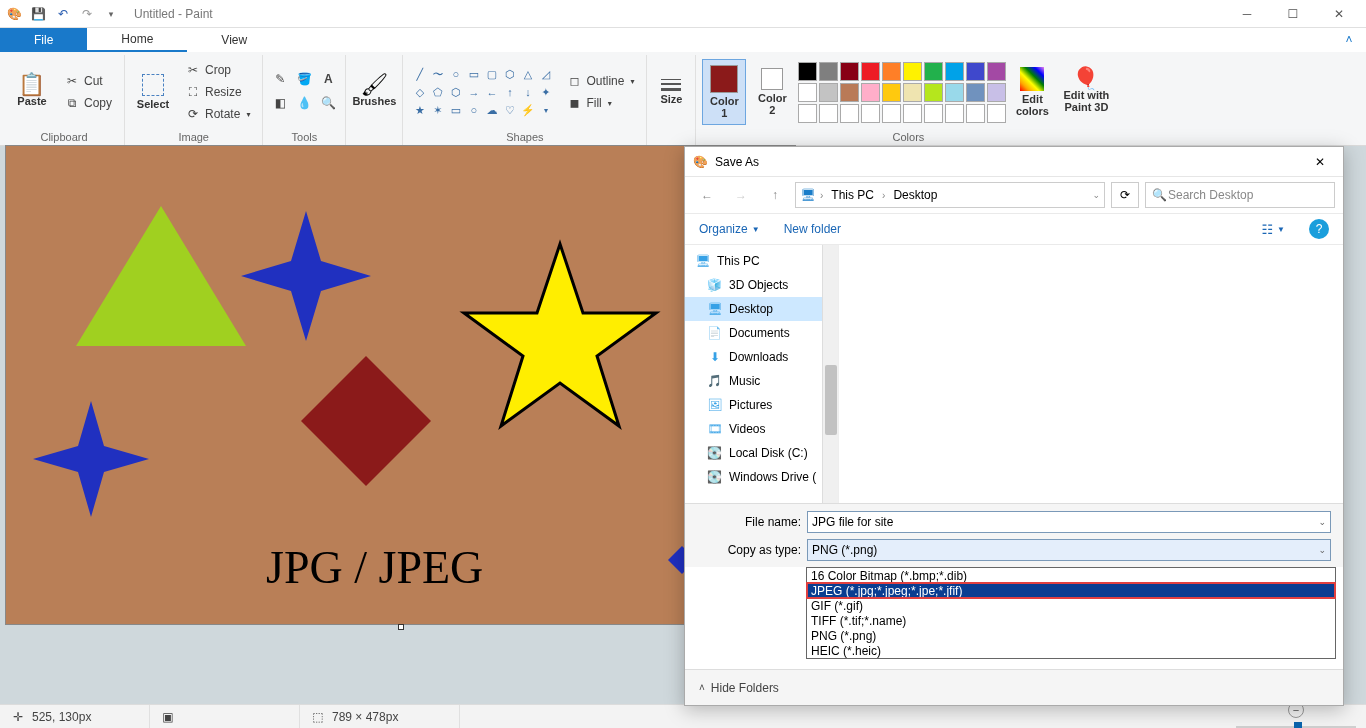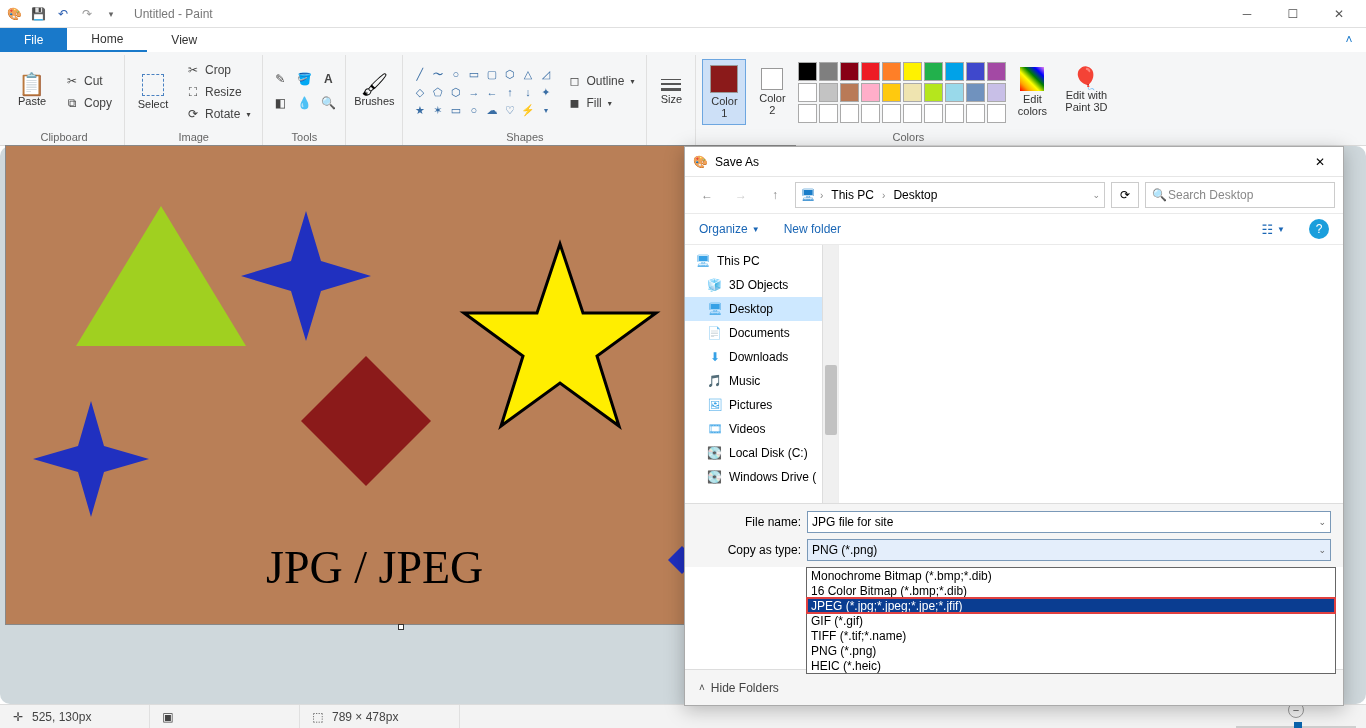--- a/index.html
+++ b/index.html
@@ -8,43 +8,43 @@
 
 .titlebar { height: 28px; background: #fff; display: flex; align-items: center; padding: 0 4px; border-bottom: 1px solid #e0e0e0; }
 .titlebar .qat { display: flex; gap: 2px; align-items: center; }
 .titlebar .qat-btn { width: 22px; height: 22px; display: flex; align-items: center; justify-content: center; cursor: pointer; }
 .titlebar .title { margin-left: 12px; color: #777; font-size: 12px; }
 .titlebar .spacer { flex: 1; }
 .win-btn { width: 46px; height: 28px; display: flex; align-items: center; justify-content: center; cursor: pointer; color: #555; }
 
 
 .tabs { height: 24px; display: flex; align-items: stretch; background: #fff; }
-.tab { padding: 0 24px; display: flex; align-items: center; color: #333; cursor: pointer; }
+.tab { padding: 0 34px; display: flex; align-items: center; color: #333; cursor: pointer; }
 .tab.file { background: #1979ca; color: #fff; }
 .tab.active { border-bottom: 2px solid #1979ca; }
 .help-tab { margin-left: auto; width: 34px; display: flex; align-items: center; justify-content: center; color: #1979ca; }
 
 
 .ribbon { height: 94px; background: #f5f6f7; border-bottom: 1px solid #dadada; display: flex; padding: 3px 4px 0 4px; }
 .ribbon-group { display: flex; flex-direction: column; align-items: center; border-right: 1px solid #e0e0e0; padding: 0 6px; }
 .ribbon-group-body { flex: 1; display: flex; align-items: center; gap: 4px; }
 .ribbon-group-label { font-size: 11px; color: #666; padding: 2px 0; }
 .rb-big { width: 44px; height: 66px; display: flex; flex-direction: column; align-items: center; justify-content: center; gap: 2px; cursor: pointer; border: 1px solid transparent; text-align: center; padding: 2px; }
-.rb-big .lbl { font-size: 11px; color: #333; line-height: 12px; }
+.rb-big .lbl { font-size: 11px; color: #333; line-height: 12px; font-weight: bold; }
 .rb-stack { display: flex; flex-direction: column; gap: 2px; }
 .rb-small { height: 20px; padding: 0 6px; display: flex; align-items: center; gap: 4px; cursor: pointer; font-size: 11px; color: #444; }
 .shapes-grid { display: grid; grid-template-columns: repeat(8, 17px); grid-auto-rows: 17px; gap: 1px; padding: 2px; }
 .shapes-grid > div { border: 1px solid transparent; display: flex; align-items: center; justify-content: center; cursor: pointer; color: #3a6ea5; font-size: 11px; }
 .color-swatch-lg { width: 40px; height: 40px; border: 1px solid #999; }
 .palette { display: grid; grid-template-columns: repeat(10, 19px); grid-auto-rows: 19px; gap: 2px; }
 .palette > div { border: 1px solid #aaa; cursor: pointer; }
 .rb-selected { background: #cde0f7 !important; border: 1px solid #6da6e0 !important; }
 
 
-.canvas-area { position: absolute; left: 0; top: 146px; right: 0; bottom: 24px; background: #cfd8dc; border-radius: 10px; }
+.canvas-area { position: absolute; left: 0; top: 146px; right: 0; bottom: 24px; background: #cfd8dc; }
 .canvas { position: absolute; left: 6px; top: 0; width: 789px; height: 478px; background: #b97f57; box-shadow: 0 0 0 1px #888; }
 .canvas-text { position: absolute; left: 260px; top: 395px; font-family: Georgia, serif; font-size: 46px; color: #000; }
 .handle { position: absolute; width: 6px; height: 6px; background: #fff; border: 1px solid #333; }
 
 
 .saveas { position: absolute; left: 684px; top: 146px; width: 660px; height: 560px; background: #fff; border: 1px solid #aaa; box-shadow: 0 4px 18px rgba(0,0,0,0.25); z-index: 100; }
 .saveas-title { height: 30px; display: flex; align-items: center; padding: 0 8px; border-bottom: 1px solid #e6e6e6; }
 .saveas-title .t { margin-left: 6px; font-size: 12px; }
 .saveas-title .close { margin-left: auto; width: 30px; height: 24px; display: flex; align-items: center; justify-content: center; cursor: pointer; }
 .saveas-nav { height: 36px; display: flex; align-items: center; padding: 0 8px; gap: 6px; }
@@ -436,21 +436,20 @@
     </div>
     <div class="field-row">
       <label>Copy as type:</label>
       <div class="combo-sel">
           <span>PNG (*.png)</span>
           <span style="font-size:9px;color:#666">⌄</span>
         </div>
     </div>
   </div>
   <div class="dropdown-list" id="ddlist">
-      <div class="dd-item">Monochrome Bitmap (*.bmp;*.dib)</div>
       <div class="dd-item">16 Color Bitmap (*.bmp;*.dib)</div>
       <div class="dd-item highlight">JPEG (*.jpg;*.jpeg;*.jpe;*.jfif)</div>
       <div class="dd-item">GIF (*.gif)</div>
       <div class="dd-item">TIFF (*.tif;*.name)</div>
       <div class="dd-item">PNG (*.png)</div>
       <div class="dd-item">HEIC (*.heic)</div>
     </div>
   <div class="saveas-footer">
     <div class="hide-folders">
         <span style="font-size:10px">˄</span>

